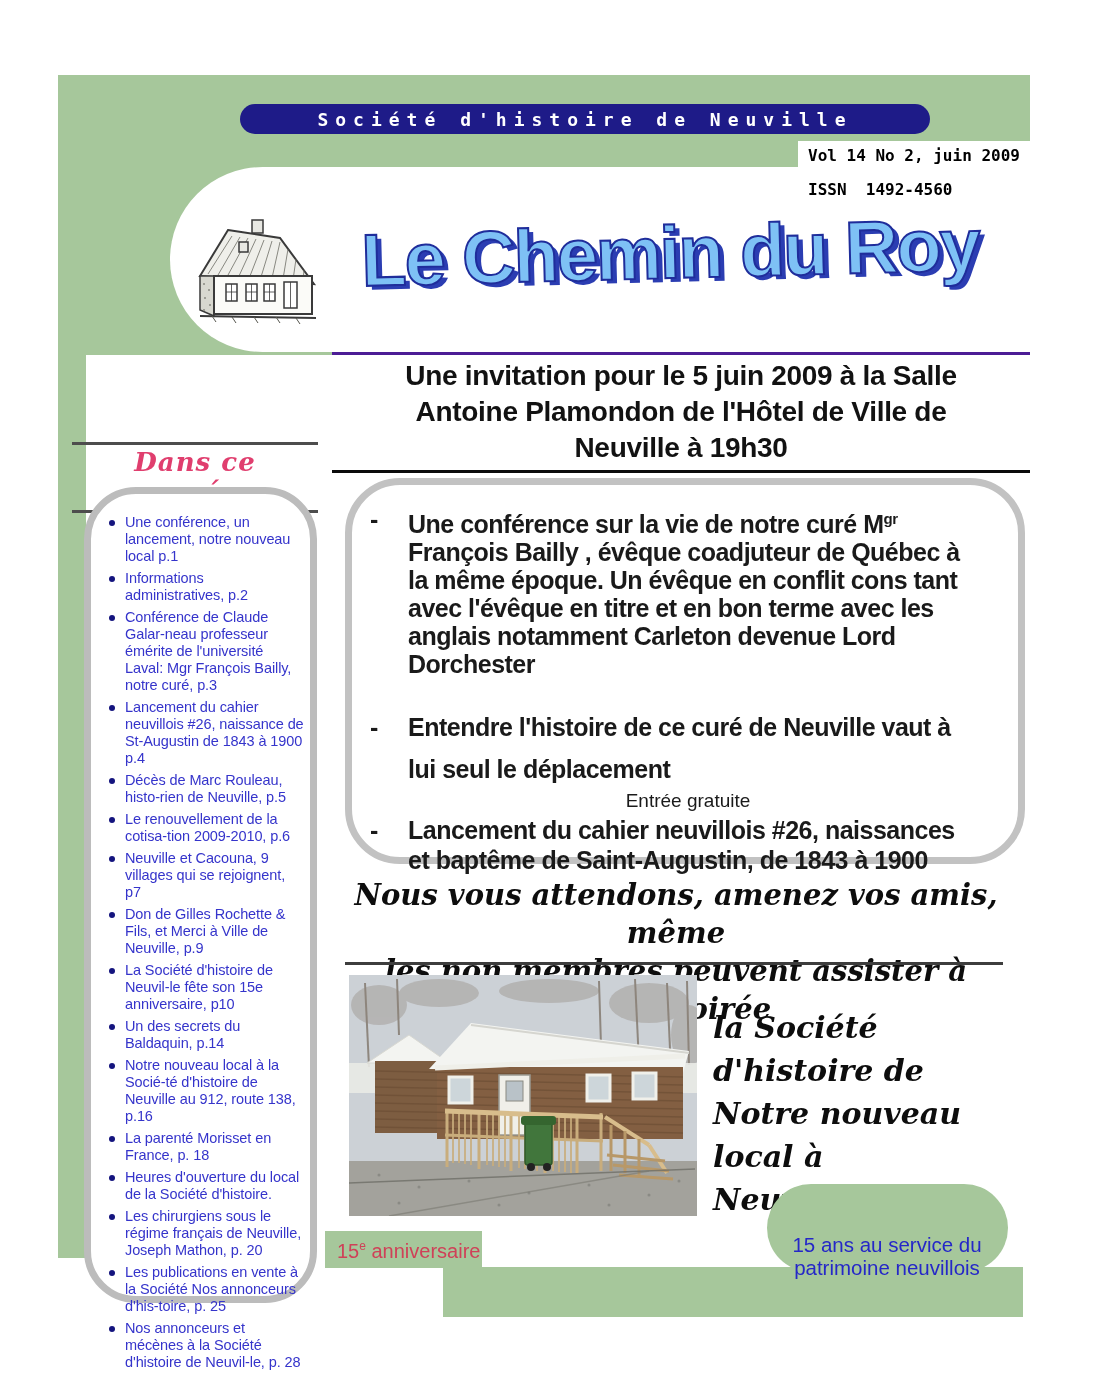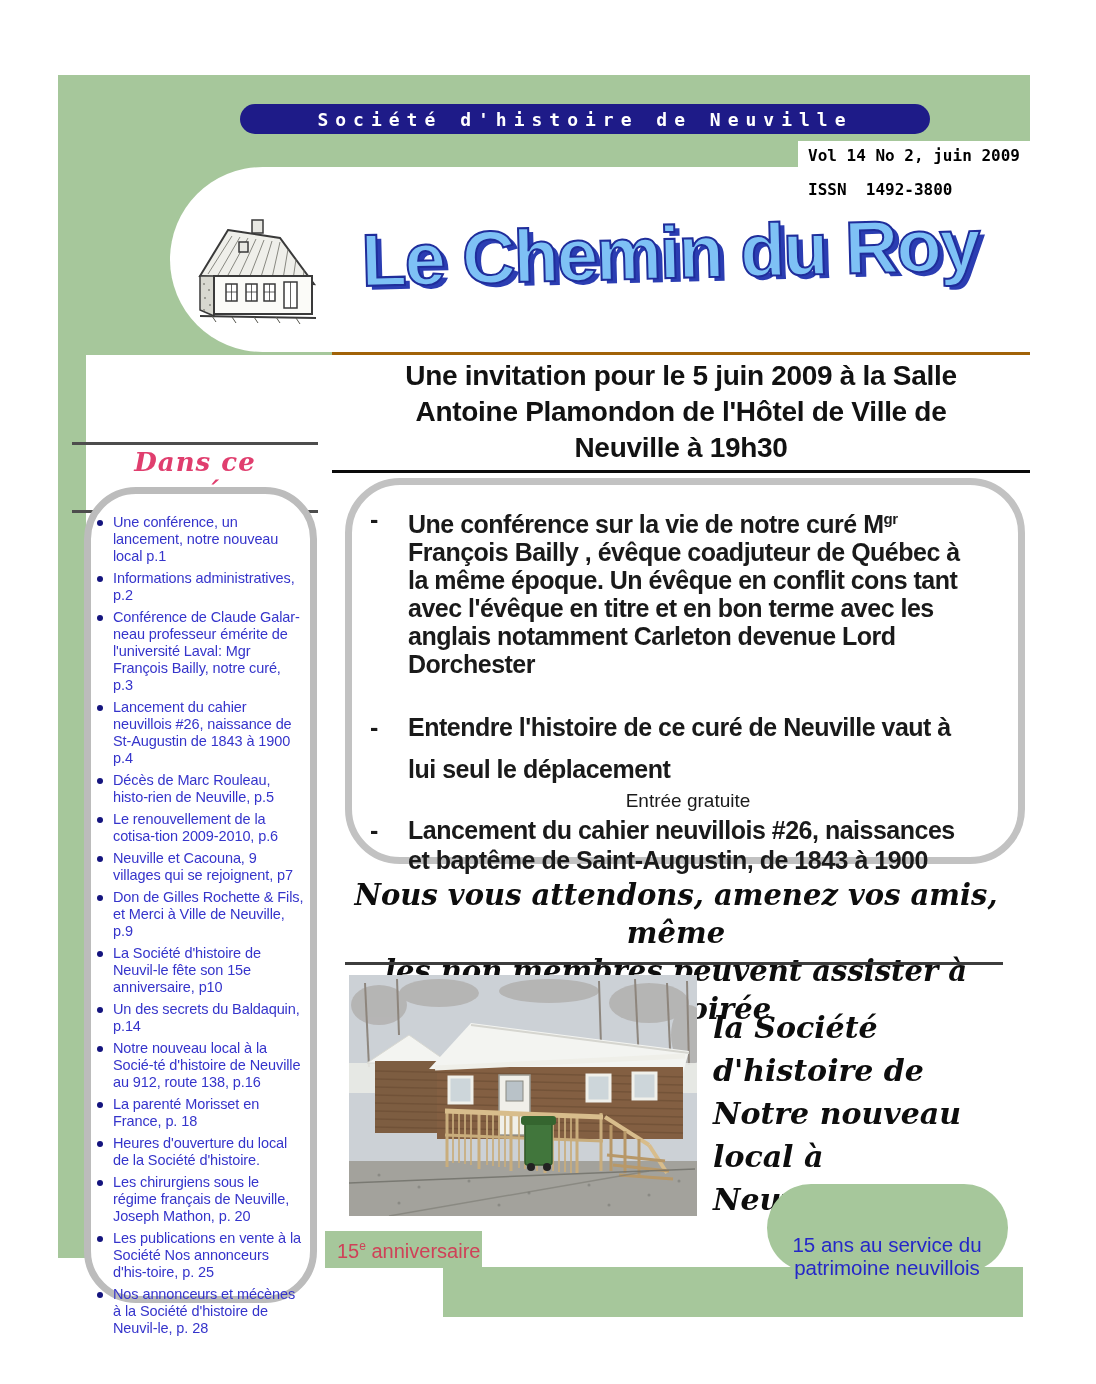--- a/index.html
+++ b/index.html
@@ -25,32 +25,32 @@
   .nl-title{position:absolute;left:356px;top:210px;width:628px;text-align:center;
         font-size:74px;font-weight:bold;letter-spacing:-2px;color:#7ec1f5;
         -webkit-text-stroke:2px #1f2d9b;
         text-shadow:5px 4px 0 #2b3db2;
         transform:rotate(-1.5deg);white-space:nowrap;}
   .nl-subtitle{position:absolute;left:340px;top:328px;width:680px;text-align:center;
         font-family:"Liberation Serif",serif;font-weight:bold;font-size:17px;color:#3b3b55;}
 
   
   .headline{position:absolute;left:332px;top:352px;width:698px;
-        border-top:3px solid #a16207;border-bottom:3px solid #0b0b0b;
+        border-top:3px solid #4c1d95;border-bottom:3px solid #0b0b0b;
         padding:3px 0 4px 0;text-align:center;}
   .headline div{font-size:28px;font-weight:bold;line-height:36px;color:#121212;letter-spacing:-0.3px;}
 
   
   .sidebar-header{position:absolute;left:72px;top:442px;width:246px;
         border-top:3px solid #4d4d4d;border-bottom:3px solid #4d4d4d;padding:2px 0 3px 0;text-align:center;}
   .sidebar-header span{font-family:"DejaVu Serif",serif;font-style:italic;font-weight:bold;
         font-size:26px;color:#e03e6e;letter-spacing:1px;}
   .sidebar-box{position:absolute;left:84px;top:487px;width:233px;height:816px;background:#ffffff;
         border:7px solid #bcbcbc;border-radius:52px;box-sizing:border-box;}
-  .toc{list-style:none;margin:0;padding:20px 6px 0 4px;}
+  .toc{list-style:none;margin:0;padding:20px 6px 0 16px;}
   .toc li{position:relative;padding-left:18px;margin-bottom:5px;
         font-size:14.5px;line-height:17px;color:#3534cb;letter-spacing:-0.1px;}
   .toc li::before{content:"";position:absolute;left:2px;top:6px;width:6px;height:6px;border-radius:50%;
         background:#14147e;}
 
   
   .main-box{position:absolute;left:345px;top:478px;width:680px;height:386px;background:#ffffff;
         border:7px solid #c2c2c2;border-radius:55px;box-sizing:border-box;padding:20px 0 0 18px;}
   .mb-item{display:flex;}
   .mb-dash{width:38px;font-weight:bold;font-size:25px;line-height:28px;color:#1a1a1a;}
@@ -91,21 +91,21 @@
 
   <div class="green-block"></div>
   <div class="green-strip"></div>
   <div class="masthead-capsule"></div>
   <div class="vol-box"></div>
 
   <div class="banner">
     <span>Société d'histoire de Neuville</span>
   </div>
   <div class="vol-label">Vol 14 No 2, juin 2009</div>
-  <div class="issn-label">ISSN  1492-3800</div>
+  <div class="issn-label">ISSN  1492-4560</div>
 
   <svg class="house-icon" viewBox="0 0 132 118">
     <polygon points="36,12 88,20 122,66 8,58" fill="#efefea" stroke="#3a3a3a" stroke-width="2"></polygon>
     <g stroke="#6e6e66" stroke-width="1" opacity="0.8">
       <line x1="40" y1="18" x2="16" y2="56"></line>
         <line x1="48" y1="19" x2="26" y2="57"></line>
       <line x1="56" y1="20" x2="36" y2="57"></line>
         <line x1="64" y1="21" x2="47" y2="58"></line>
       <line x1="72" y1="22" x2="58" y2="58"></line>
         <line x1="80" y1="23" x2="69" y2="59"></line>

